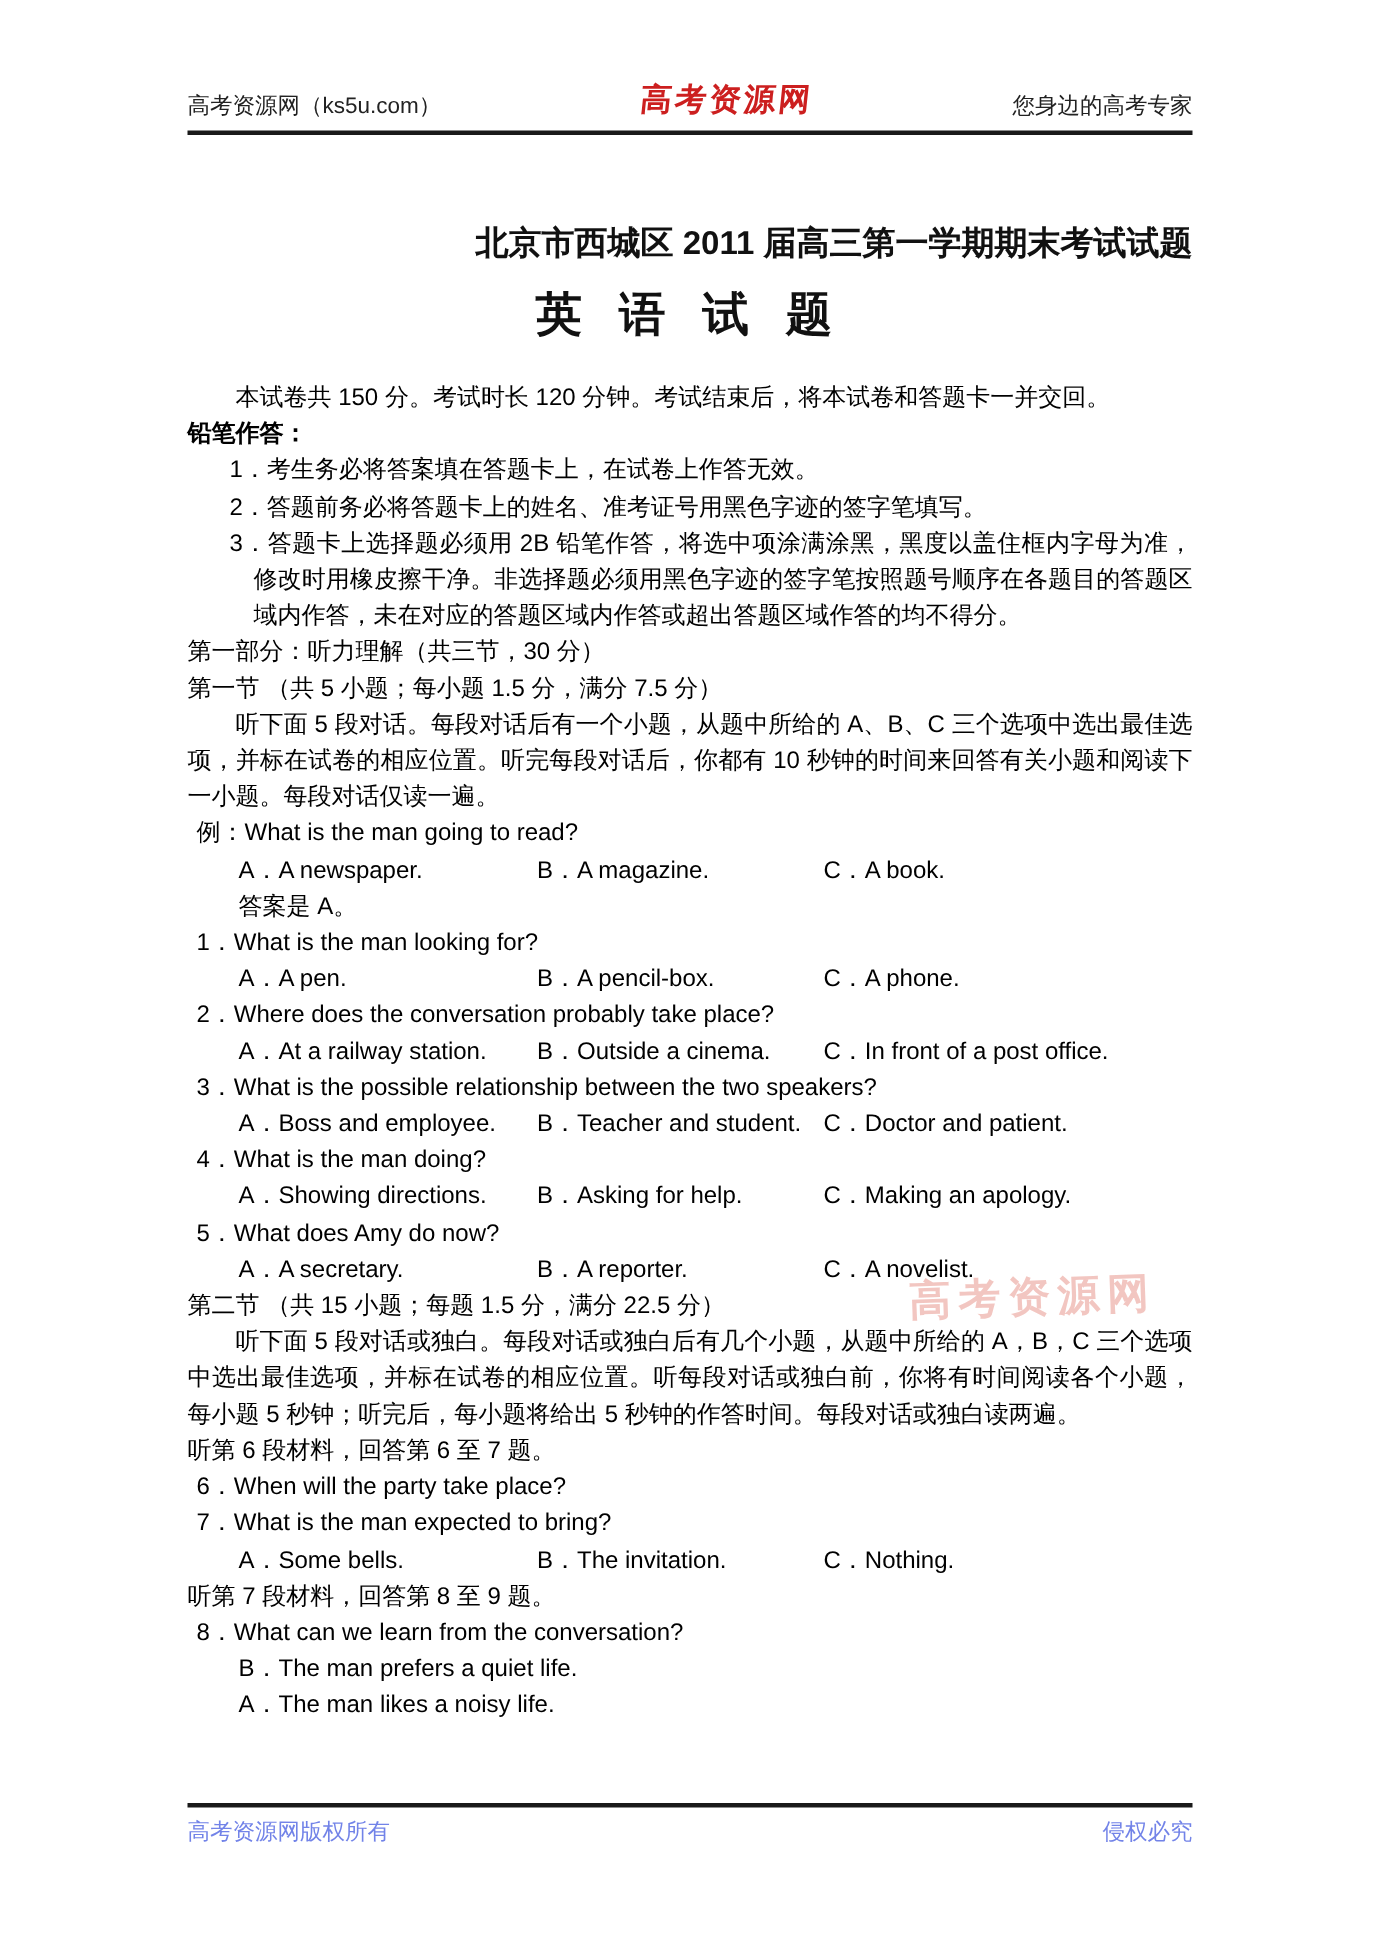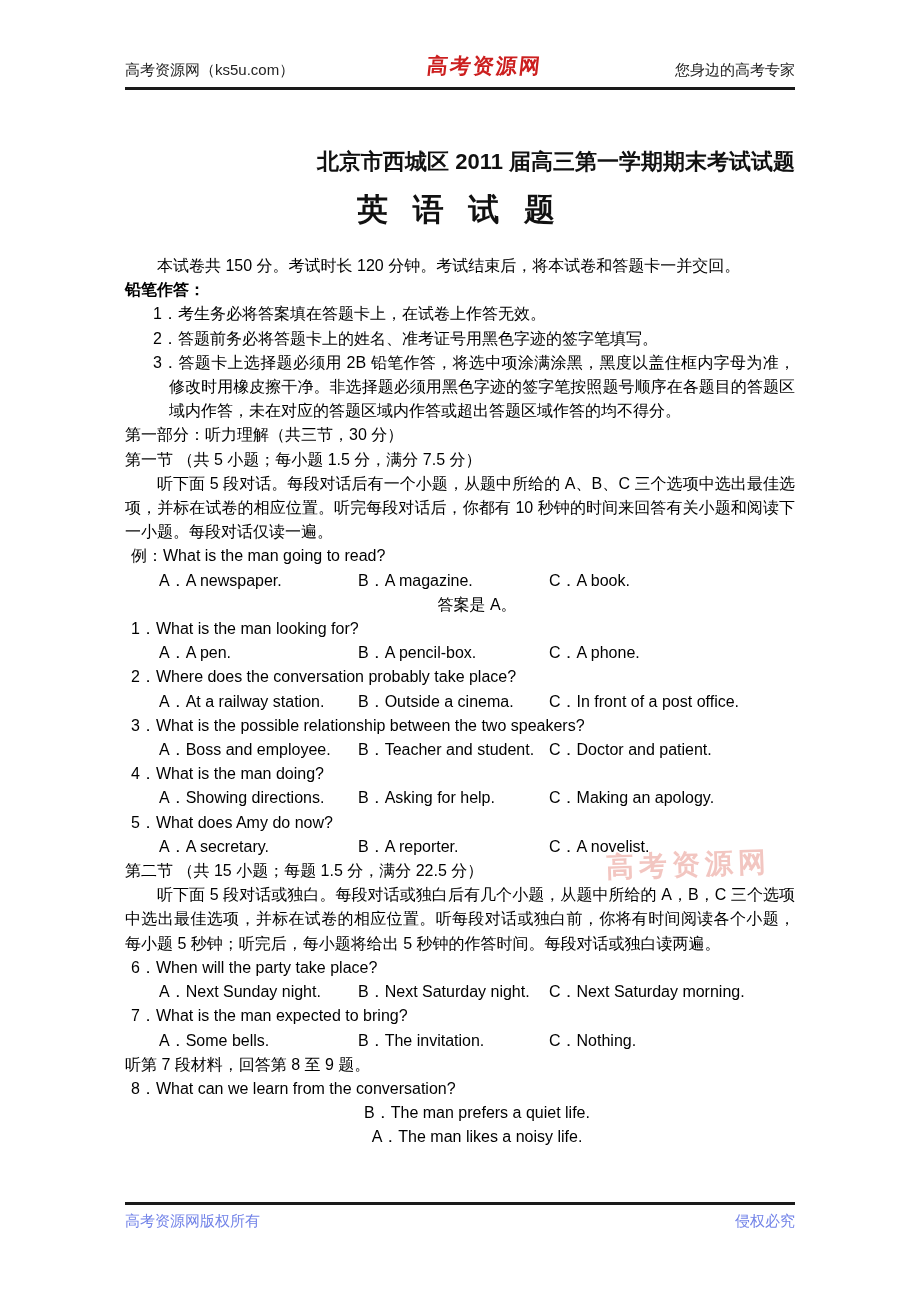--- a/index.html
+++ b/index.html
@@ -32,21 +32,21 @@
   .indent{text-indent:2em;}
   .just{text-align:justify;}
   .bold{font-weight:bold;}
   .notice{padding-left:28px;}
   .hang{padding-left:44px;text-indent:-16px;text-align:justify;}
   .q-line{padding-left:6px;}
   .opts{display:flex;padding-left:34px;}
   .opts .o1{width:199px;}
   .opts .o2{width:191px;}
   .opts .o3{flex:1;}
-  .ans{padding-left:34px;text-align:center;}
+  .ans{padding-left:34px;}
 
   
   .watermark{position:absolute;left:606px;top:846px;font-size:28px;font-weight:bold;
              color:var(--watermark-pink);opacity:0.5;letter-spacing:5px;
              transform:rotate(-2deg);pointer-events:none;}
 
   
   .footer{position:absolute;left:125px;top:1202px;width:670px;
           border-top:3px solid #1a1a1a;padding-top:7px;
           display:flex;justify-content:space-between;
@@ -117,27 +117,23 @@
 
       <p class="q-line">5．What does Amy do now?</p>
       <div class="opts">
         <span class="o1">A．A secretary.</span>
         <span class="o2">B．A reporter.</span>
         <span class="o3">C．A novelist.</span>
       </div>
 
       <p>第二节 （共 15 小题；每题 1.5 分，满分 22.5 分）</p>
       <p class="indent just">听下面 5 段对话或独白。每段对话或独白后有几个小题，从题中所给的 A，B，C 三个选项中选出最佳选项，并标在试卷的相应位置。听每段对话或独白前，你将有时间阅读各个小题，每小题 5 秒钟；听完后，每小题将给出 5 秒钟的作答时间。每段对话或独白读两遍。</p>
+      <p>听第 6 段材料，回答第 6 至 7 题。</p>
 
       <p class="q-line">6．When will the party take place?</p>
-      <div class="opts">
-        <span class="o1">A．Next Sunday night.</span>
-        <span class="o2">B．Next Saturday night.</span>
-        <span class="o3">C．Next Saturday morning.</span>
-      </div>
 
       <p class="q-line">7．What is the man expected to bring?</p>
       <div class="opts">
         <span class="o1">A．Some bells.</span>
         <span class="o2">B．The invitation.</span>
         <span class="o3">C．Nothing.</span>
       </div>
 
       <p>听第 7 段材料，回答第 8 至 9 题。</p>
 

